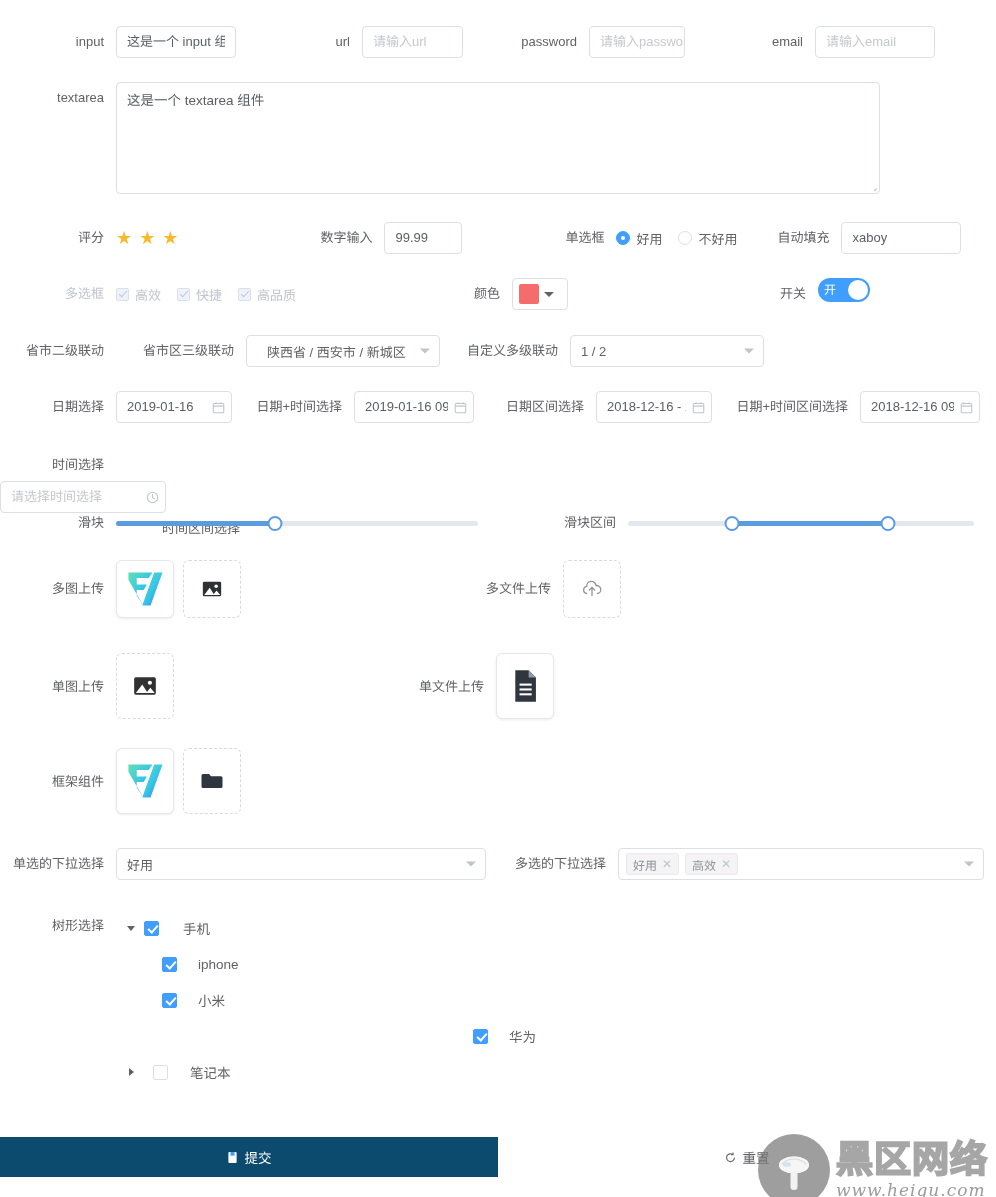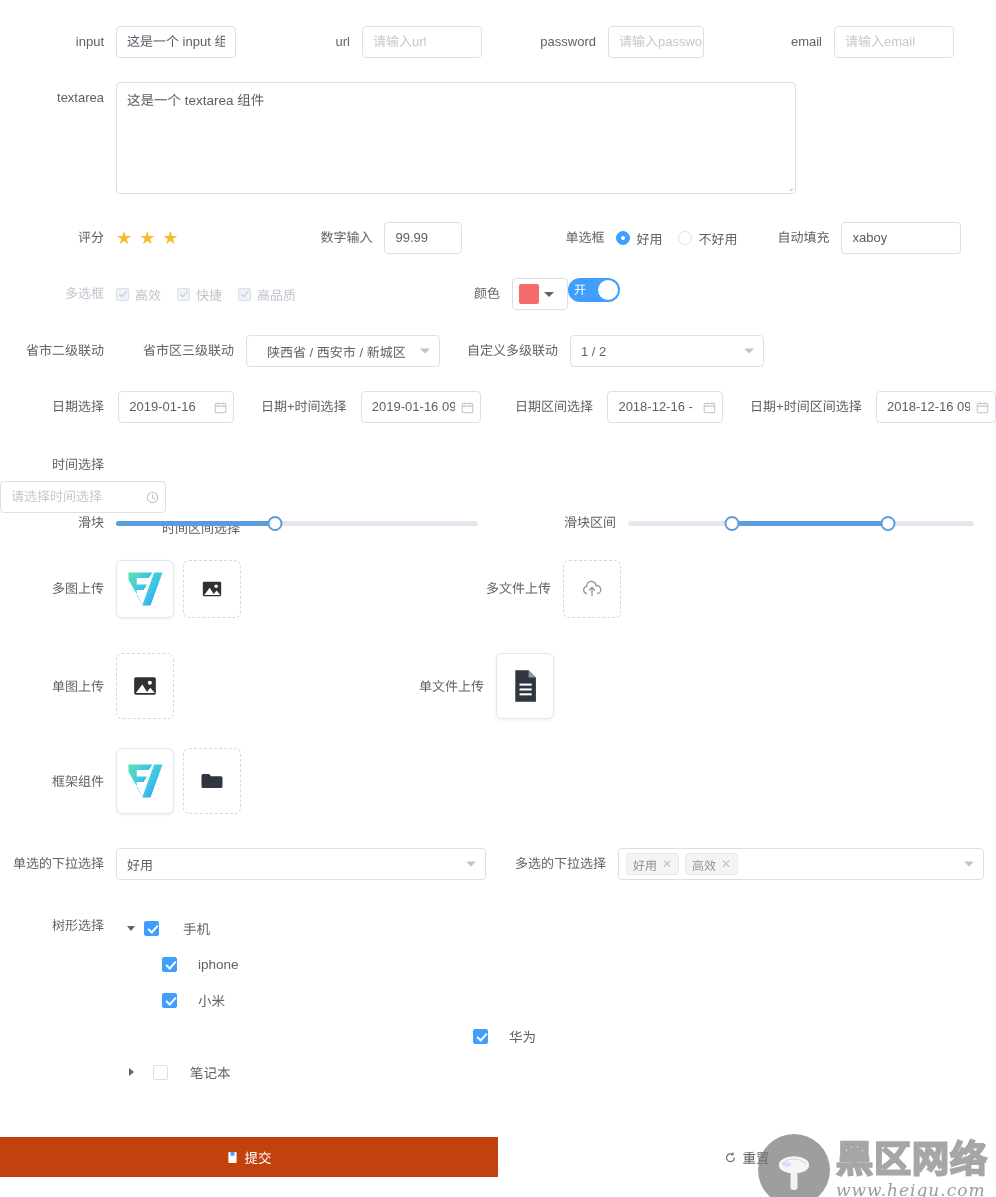--- a/index.html
+++ b/index.html
@@ -190,36 +190,36 @@
 
 <div class="page">
 
   <div class="row" style="position:absolute;left:0;top:26px;width:996px;">
     <div class="lbl" style="width:116px;">input</div>
     <div class="inp" style="width:120px;">
         <span class="val">这是一个 input 组件</span>
       </div>
 
     <div class="lbl" style="width:126px;">url</div>
-    <div class="inp" style="width:120px;">
+    <div class="inp" style="width:101px;">
         <span class="ph">请输入url</span>
       </div>
 
     <div class="lbl" style="width:126px;">password</div>
     <div class="inp" style="width:96px;">
         <span class="ph">请输入password</span>
       </div>
 
     <div class="lbl" style="width:130px;">email</div>
     <div class="inp" style="width:120px;">
         <span class="ph">请输入email</span>
       </div>
   </div>
 
-  <div class="row" style="position:absolute;left:0;top:82px;width:796px;">
+  <div class="row" style="position:absolute;left:0;top:82px;width:880px;">
     <div class="lbl" style="width:116px;">textarea</div>
     <div class="ta" style="width:844px;height:112px;">
       <span>这是一个 textarea 组件</span>
       <span class="ta-grip">
         <i style="top:11px;right:0;transform:rotate(-45deg);"></i>
 
       </span>
     </div>
   </div>
 
@@ -270,20 +270,21 @@
           <span>高品质</span>
         </label>
     </div>
 
     <div class="lbl" style="width:108px;margin-left:108px;">颜色</div>
     <div class="colorpick">
       <span class="swatch" id="swatch" style="background: rgb(245, 108, 108);"></span>
       <span style="width:0;height:0;border-left:5px solid transparent;border-right:5px solid transparent;border-top:5px solid #606266;"></span>
     </div>
 
+    <div class="lbl" style="width:250px;">开关</div>
     <div class="switch" id="switchEl" style="background: rgb(64, 158, 255);">
       <span class="txt">开</span>
       <span class="knob"></span>
     </div>
   </div>
 
   <div style="position:absolute;left:0;top:335px;width:996px;display:flex;align-items:flex-start;">
     <div class="lbl" style="width:116px;">省市二级联动</div>
 
     <div class="lbl" style="width:130px;">省市区三级联动</div>
@@ -292,21 +293,21 @@
         <i class="caret"></i>
       </div>
 
     <div class="lbl" style="width:130px;">自定义多级联动</div>
     <div class="sel" style="width:194px;">
         <span>1 / 2</span>
         <i class="caret"></i>
       </div>
   </div>
 
-  <div style="position:absolute;left:0;top:391px;width:996px;display:flex;align-items:flex-start;justify-content:space-between;">
+  <div style="position:absolute;left:0;top:391px;width:996px;display:flex;align-items:flex-start;">
     <div class="lbl" style="width:116px;">日期选择</div>
     <div class="inp with-icon" style="width:116px;">
       <span class="val">2019-01-16</span>
       <span class="ficon">
         <svg width="13" height="13" viewBox="0 0 16 16">
             <rect x="1.5" y="3" width="13" height="11.5" rx="1.2" fill="none" stroke="#c0c4cc" stroke-width="1.3"></rect>
             <line x1="1.5" y1="6.3" x2="14.5" y2="6.3" stroke="#c0c4cc" stroke-width="1.3"></line>
             <line x1="5" y1="1.4" x2="5" y2="4" stroke="#c0c4cc" stroke-width="1.3"></line>
             <line x1="11" y1="1.4" x2="11" y2="4" stroke="#c0c4cc" stroke-width="1.3"></line>
           </svg>
@@ -529,21 +530,21 @@
             <i class="right"></i>
           </span>
         <span class="tcb" style="margin-left:9px;"></span>
         <span class="tlabel" style="margin-left:14px;">笔记本</span>
       </div>
 
     </div>
   </div>
 
   <div class="btnbar" style="top:1137px;">
-    <div class="btn" id="submitBtn" style="background: #c2410c;">
+    <div class="btn" id="submitBtn" style="background: #0c4a6e;">
       <span class="bi">
         <svg width="11" height="13" viewBox="0 0 12 14">
             <rect x="1.5" y="1" width="9" height="12" rx="1" fill="#fff"></rect>
             <rect x="3.8" y="1" width="4.4" height="4" fill="#409eff"></rect>
           </svg>
       </span>
       <span>提交</span>
     </div>
     <div class="btn" id="resetBtn" style="background:#fff;color:#606266;">
       <span class="bi">

